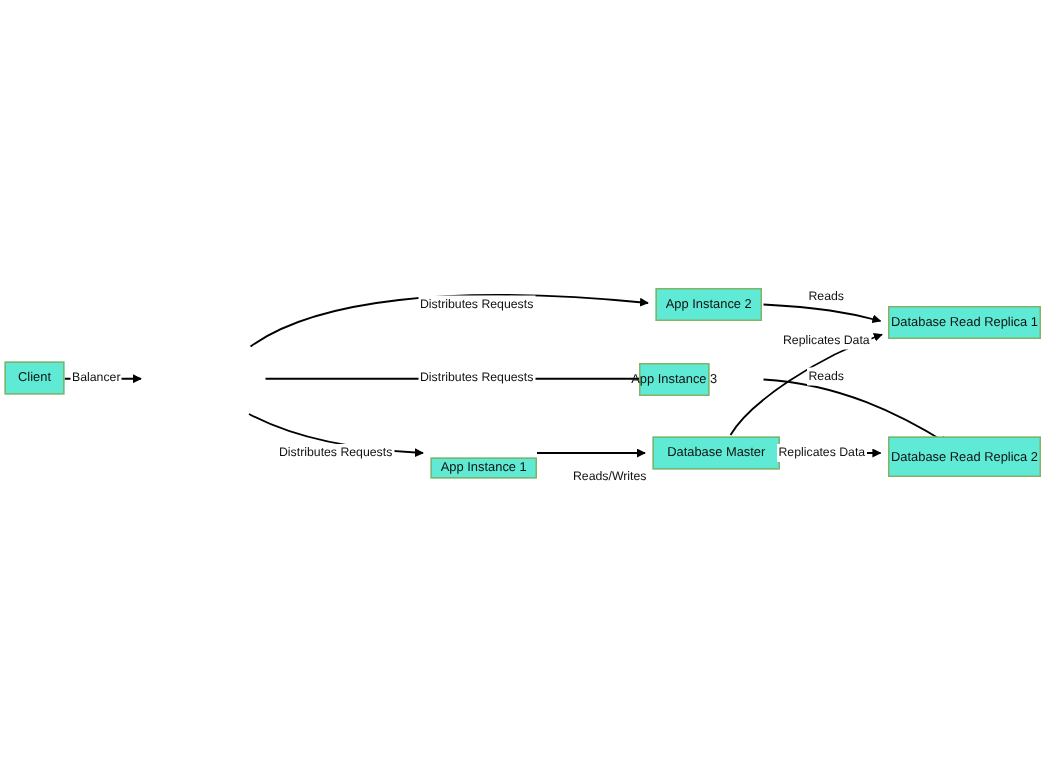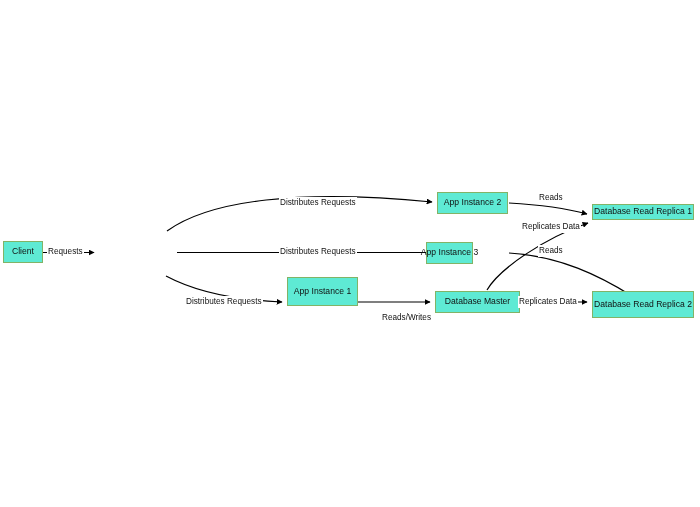--- a/index.html
+++ b/index.html
@@ -103,33 +103,33 @@
     <path d="M 509 253 C 560 256, 600 276, 632 296" fill="none" stroke="#000000" stroke-width="1.2" marker-end="url(#arrow)"></path>
 
     <path d="M 487 290 C 500 268, 545 238, 588 223" fill="none" stroke="#000000" stroke-width="1.2" marker-end="url(#arrow)"></path>
 
     <path d="M 514 302 L 587 302" fill="none" stroke="#000000" stroke-width="1.2" marker-end="url(#arrow)"></path>
   </svg>
 
   <div class="node" style="left:3px; top:241px; width:40px; height:22px;">Client</div>
 
 
-  <div class="node" style="left:287px; top:277px; width:71px; height:29px;">App Instance 1</div>
+  <div class="node" style="left:287px; top:305px; width:71px; height:14px;">App Instance 1</div>
 
   <div class="node" style="left:437px; top:192px; width:71px; height:22px;">App Instance 2</div>
 
   <div class="node" style="left:426px; top:242px; width:47px; height:22px;">App Instance 3</div>
 
   <div class="node" style="left:435px; top:291px; width:85px; height:22px;">Database Master</div>
 
-  <div class="node" style="left:592px; top:204px; width:102px; height:16px;">Database Read Replica 1</div>
+  <div class="node" style="left:592px; top:204px; width:102px; height:22px;">Database Read Replica 1</div>
 
   <div class="node" style="left:592px; top:291px; width:102px; height:27px;">Database Read Replica 2</div>
 
-  <div class="edge-label" style="left:47px; top:246px;">Requests</div>
+  <div class="edge-label" style="left:47px; top:246px;">Balancer</div>
 
   <div class="edge-label" style="left:279px; top:197px;">Distributes Requests</div>
 
   <div class="edge-label" style="left:279px; top:246px;">Distributes Requests</div>
 
   <div class="edge-label" style="left:185px; top:296px;">Distributes Requests</div>
 
   <div class="edge-label" style="left:369px; top:312px;margin-left:12px;">Reads/Writes</div>
 
   <div class="edge-label" style="left:538px; top:192px;">Reads</div>

